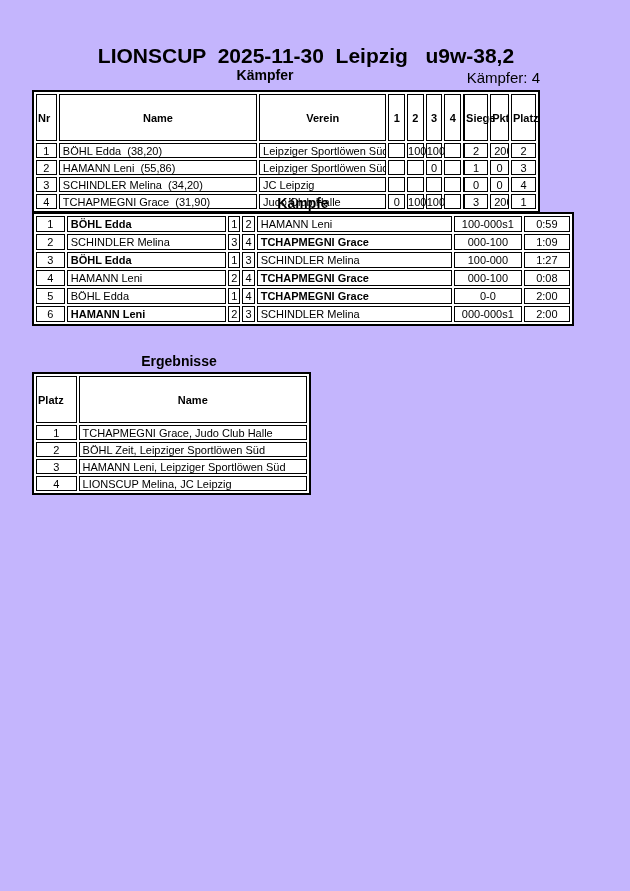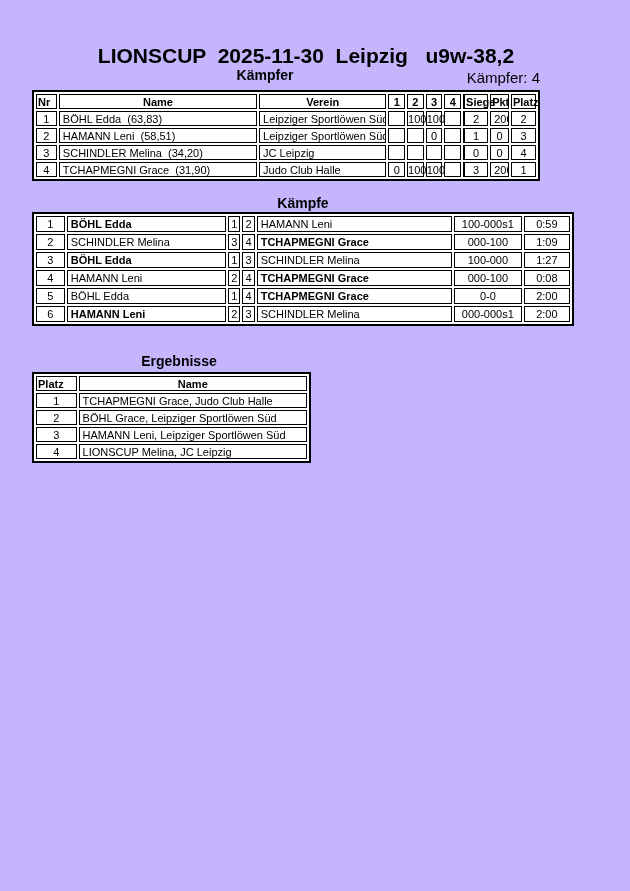--- a/index.html
+++ b/index.html
@@ -18,21 +18,21 @@
   .count-label { position:absolute; top:69px; left:400px; width:140px; text-align:right; font-size:15px; }
 
   table {
     position:absolute; border:2px solid #000; border-collapse:separate;
     border-spacing:2px; background:#fff; table-layout:fixed;
   }
   td, th {
     border:1px solid #000; font-size:11px; height:13px;
     padding:0 3px; white-space:pre; overflow:hidden; vertical-align:middle;
   }
-  th { font-weight:bold; text-align:center; padding:0 1px; overflow:visible; }
+  th { font-weight:bold; text-align:center; padding:16px 1px; overflow:visible; }
   td { text-align:left; }
   .c { text-align:center; }
   .l { text-align:left; }
   .b { font-weight:bold; }
   .num { padding:0; text-align:center; overflow:visible; }
   .grp { border-left-width:2px; }
 
   #t1 { left:32px; top:90px;  width:508px; }
   #t2 { left:32px; top:212px; width:542px; }
   #t3 { left:32px; top:372px; width:279px; }
@@ -68,33 +68,33 @@
       <th>1</th>
       <th>2</th>
       <th>3</th>
       <th>4</th>
       <th class="grp l">Siege</th>
       <th class="l">Pkt</th>
       <th class="l">Platz</th>
     </tr>
     <tr>
       <td class="c">1</td>
-      <td>BÖHL Edda  (63,83)</td>
+      <td>BÖHL Edda  (38,20)</td>
       <td>Leipziger Sportlöwen Süd</td>
       <td class="num"></td>
       <td class="num">100</td>
       <td class="num">100</td>
       <td class="num"></td>
       <td class="c grp">2</td>
       <td class="c">200</td>
       <td class="c">2</td>
     </tr>
     <tr>
       <td class="c">2</td>
-      <td>HAMANN Leni  (58,51)</td>
+      <td>HAMANN Leni  (55,86)</td>
       <td>Leipziger Sportlöwen Süd</td>
       <td class="num"></td>
       <td class="num"></td>
       <td class="num">0</td>
       <td class="num"></td>
       <td class="c grp">1</td>
       <td class="c">0</td>
       <td class="c">3</td>
     </tr>
     <tr>
@@ -205,21 +205,21 @@
         <tr>
       <th class="l">Platz</th>
       <th>Name</th>
     </tr>
     <tr>
       <td class="c">1</td>
       <td>TCHAPMEGNI Grace, Judo Club Halle</td>
     </tr>
     <tr>
       <td class="c">2</td>
-      <td>BÖHL Grace, Leipziger Sportlöwen Süd</td>
+      <td>BÖHL Zeit, Leipziger Sportlöwen Süd</td>
     </tr>
     <tr>
       <td class="c">3</td>
       <td>HAMANN Leni, Leipziger Sportlöwen Süd</td>
     </tr>
     <tr>
       <td class="c">4</td>
       <td>LIONSCUP Melina, JC Leipzig</td>
     </tr>
   </tbody>

